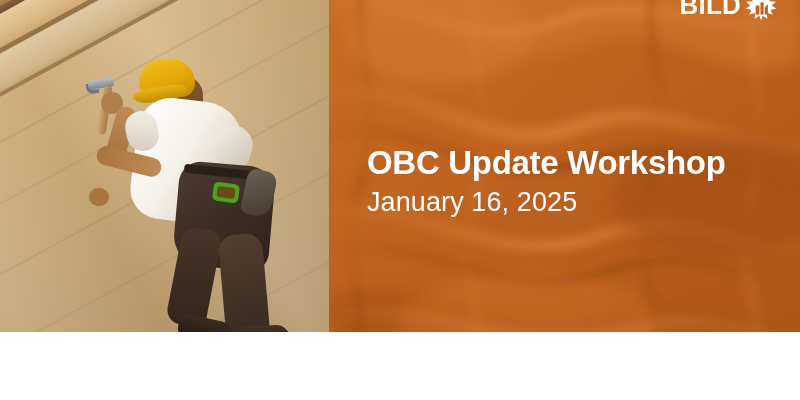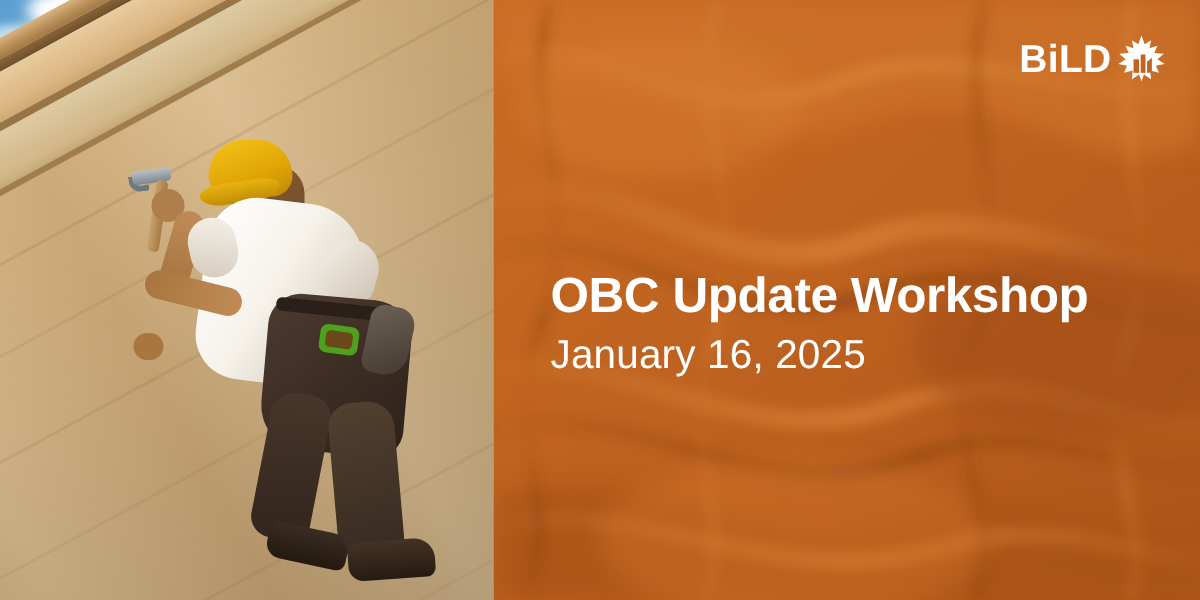--- a/index.html
+++ b/index.html
@@ -6,23 +6,24 @@
   * { margin:0; padding:0; box-sizing:border-box; }
   html, body {
     width:800px; height:400px;
     overflow:hidden;
     background:#ffffff;
     font-family:"Liberation Sans", sans-serif;
   }
 
   .banner {
     position:relative;
-    width:800px; height:400px;
+    width:800px; height:332px;
     display:flex;
     overflow:hidden;
+    align-items:center;
   }
 
   
   .photo-panel {
     position:relative;
     width:329px; height:400px;
     overflow:hidden;
     flex:0 0 329px;
   }
 

